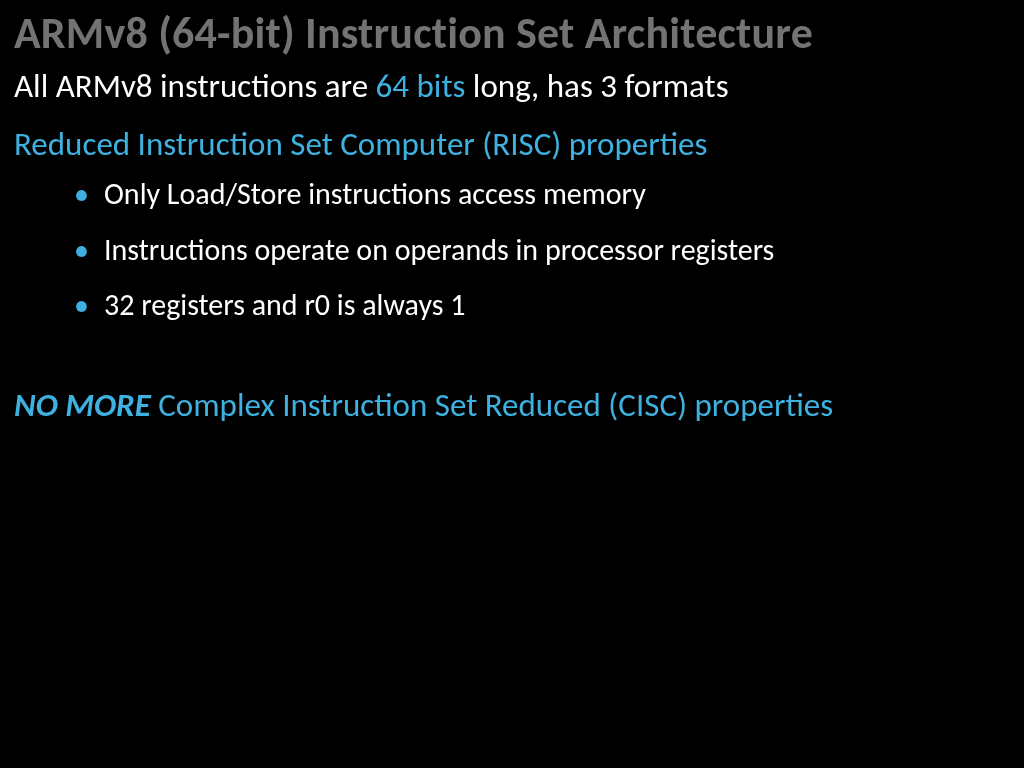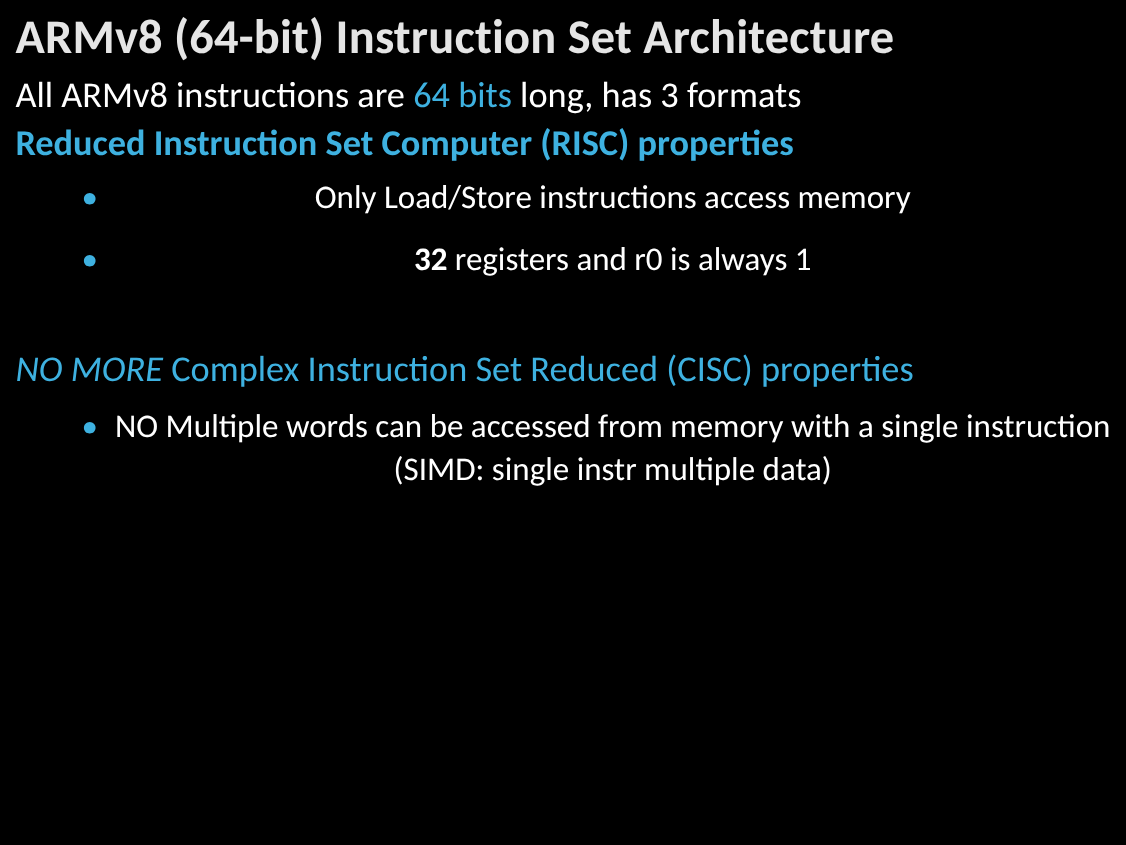--- a/index.html
+++ b/index.html
@@ -6,89 +6,87 @@
     body {
       width: 1024px;
       height: 768px;
       background: #000000;
       font-family: Calibri, 'Segoe UI', Arial, sans-serif;
       color: #ffffff;
       overflow: hidden;
       padding: 6px 14px;
     }
     .title {
-      color: #e5e5e5;
+      color: #737373;
       font-size: 44px;
       font-weight: bold;
       margin-bottom: 6px;
       letter-spacing: 0.2px;
     }
     .line1 {
       font-size: 33px;
       color: #ffffff;
-      margin-bottom: 4px;
+      margin-bottom: 18px;
     }
     .line1 .blue { color: #3eb1e0; }
     .subhead {
       color: #3eb1e0;
       font-size: 33px;
       margin-bottom: 10px;
-      font-weight: bold;
     }
     .subhead2 {
       color: #3eb1e0;
       font-size: 33px;
       margin-top: 58px;
       margin-bottom: 10px;
       line-height: 1.35;
     }
     .subhead2 .emph {
       font-style: italic;
-      font-weight: normal;
+      font-weight: bold;
     }
     ul {
       list-style: none;
       padding-left: 60px;
-      text-align: center;
     }
     li {
       font-size: 30px;
       color: #ffffff;
       position: relative;
       padding-left: 30px;
       margin-bottom: 16px;
       line-height: 1.32;
     }
     li::before {
       content: "•";
       position: absolute;
       left: 0;
       top: 0;
       color: #3eb1e0;
       font-size: 30px;
     }
-    li .bold { font-weight: bold; }
+    li .bold { font-weight: normal; }
   </style>
 </head>
 <body>
 
 <div class="title">ARMv8 (64-bit) Instruction Set Architecture</div>
 
 <div class="line1">
   <span>All ARMv8 instructions are </span><span class="blue">64 bits</span><span> long, has 3 formats</span>
 </div>
 
 <div class="subhead">Reduced Instruction Set Computer (RISC) properties</div>
 
 <ul>
   <li>Only Load/Store instructions access memory</li>
+  <li>Instructions operate on operands in processor registers</li>
   <li>
     <span class="bold">32</span><span> registers and r0 is always 1</span>
   </li>
 </ul>
 
 <div class="subhead2">
   <span class="emph">NO MORE</span><span> Complex Instruction Set Reduced (CISC) properties</span>
 </div>
 
 <ul>
-  <li>NO Multiple words can be accessed from memory with a single instruction (SIMD: single instr multiple data)</li>
 </ul>
 
 </body></html>

